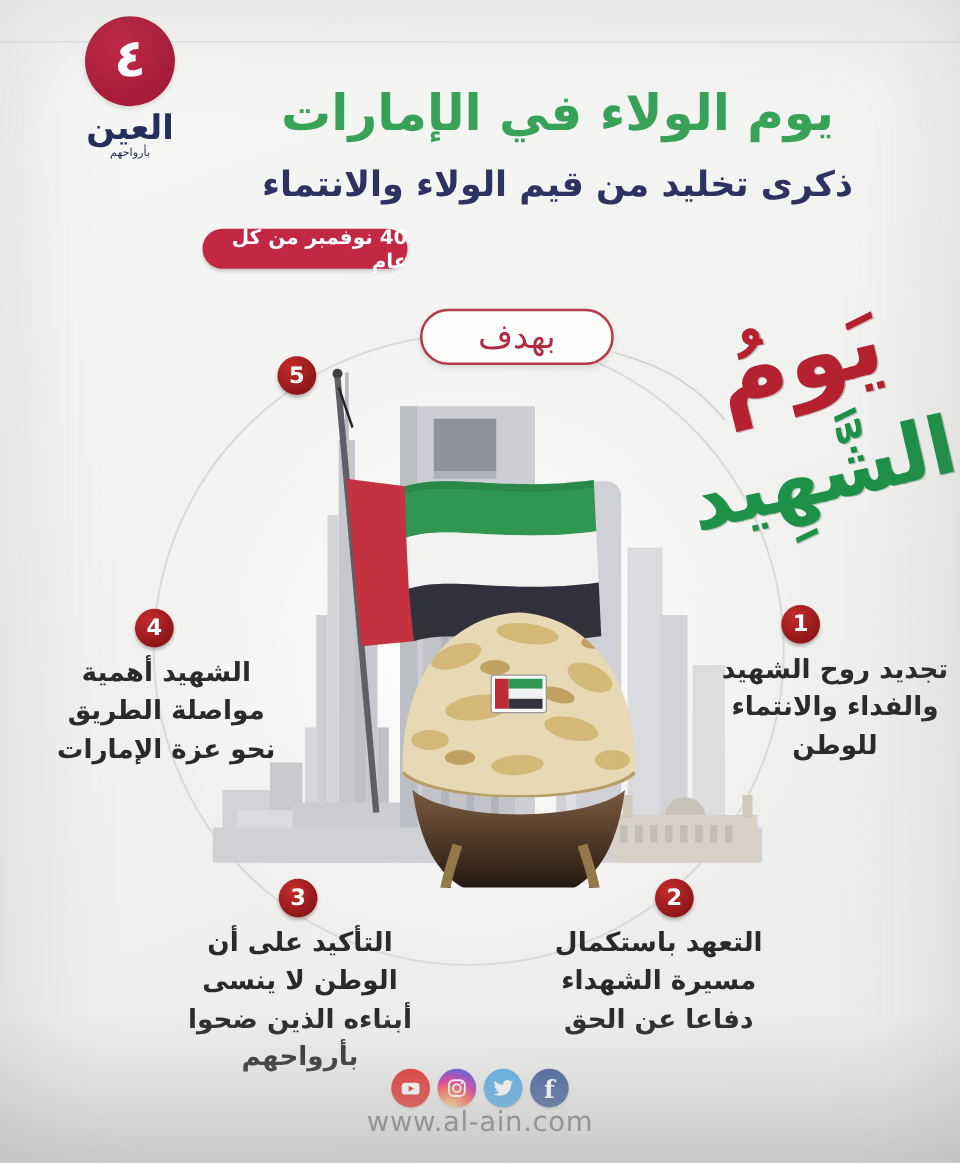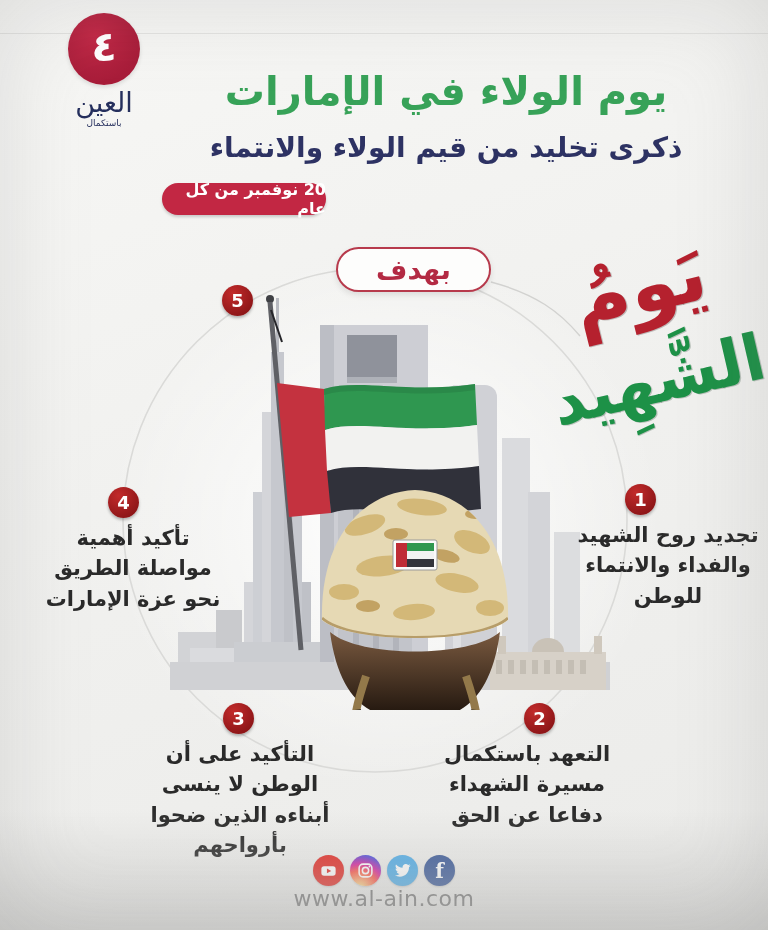--- a/index.html
+++ b/index.html
@@ -15,35 +15,35 @@
     background:linear-gradient(rgba(205,205,203,0), rgba(193,193,191,.6));}
   .topline{position:absolute; left:0; top:33px; width:768px; height:1px; background:#e3e3e1;}
 
   
   .logo{position:absolute; left:64px; top:10px; width:80px; text-align:center; cursor:pointer;}
   .logo-circle{width:72px; height:72px; margin:3px auto 0; border-radius:50%;
     background:radial-gradient(circle at 38% 32%, #c22745, #a81c39 70%);
     display:flex; align-items:center; justify-content:center;
     box-shadow:0 2px 4px rgba(0,0,0,.12);}
   .logo-glyph{color:#fff; font-size:42px; font-weight:bold; line-height:1; transform:translateY(-2px);}
-  .logo-brand{color:#252f5d; font-weight:normal; font-size:27px; line-height:1; margin-top:4px;}
+  .logo-brand{color:#252f5d; font-weight:bold; font-size:27px; line-height:1; margin-top:4px;}
   .logo-sub{color:#252f5d; font-size:9px; letter-spacing:.5px; margin-top:2px;}
 
   
   .title{position:absolute; right:22px; top:68px; width:600px; text-align:center;
     direction:rtl; color:#37a258; font-size:40px; font-weight:bold; letter-spacing:-1px;}
   .subtitle{position:absolute; right:22px; top:131px; width:600px; text-align:center;
     direction:rtl; color:#2d3263; font-size:28px; font-weight:bold;}
   .date-pill{position:absolute; left:162px; top:183px; width:164px; height:32px;
     background:#c22743; border-radius:17px; color:#fff; font-size:16px; font-weight:bold;
     display:flex; align-items:center; justify-content:center; direction:rtl;
     box-shadow:0 2px 3px rgba(0,0,0,.18);}
   .goal-pill{position:absolute; left:336px; top:247px; width:155px; height:45px;
     background:#fdfdfc; border:2.5px solid #b73a4c; border-radius:23px;
-    color:#b32a43; font-size:27px; font-weight:bold;
+    color:#b32a43; font-size:27px; font-weight:normal;
     display:flex; align-items:center; justify-content:center; direction:rtl;
     box-shadow:0 3px 6px rgba(0,0,0,.10);}
 
   
   .decor{position:absolute; inset:0; pointer-events:none;}
   .glow{position:absolute; left:95px; top:240px; width:580px; height:540px; pointer-events:none;
     background:radial-gradient(ellipse at 50% 52%, rgba(255,255,255,.95) 0%, rgba(255,255,255,0) 68%);}
 
   
   .calli{position:absolute; right:0; top:252px; width:240px; height:225px; pointer-events:none;}
@@ -94,26 +94,26 @@
   <svg class="decor" width="768" height="930" viewBox="0 0 768 930">
     <circle cx="375" cy="520" r="252" fill="none" stroke="#dadad8" stroke-width="1.6"></circle>
     <path d="M491,282 C536,294 560,312 580,336" fill="none" stroke="#d2d2d0" stroke-width="1.4"></path>
   </svg>
 
   <div class="logo">
     <div class="logo-circle">
       <span class="logo-glyph">٤</span>
     </div>
     <div class="logo-brand">العين</div>
-    <div class="logo-sub">باستكمال</div>
+    <div class="logo-sub">بأرواحهم</div>
   </div>
 
   <div class="title">يوم الولاء في الإمارات</div>
   <div class="subtitle">ذكرى تخليد من قيم الولاء والانتماء</div>
-  <div class="date-pill">20 نوفمبر من كل عام</div>
+  <div class="date-pill">40 نوفمبر من كل عام</div>
   <div class="goal-pill">بهدف</div>
 
   <svg class="scene" viewBox="0 0 440 430">
     <defs>
       <linearGradient id="intG" x1="0" y1="0" x2="0" y2="1">
         <stop offset="0" stop-color="#7a5a40"></stop>
           <stop offset="1" stop-color="#1c120b"></stop>
       </linearGradient>
       <clipPath id="domeClip">
         <path d="M152,340 C150,255 195,212 245,210 C295,212 340,255 338,340 C310,364 180,364 152,340 Z"></path>
@@ -220,21 +220,21 @@
   <div class="pnum n1">1</div>
   <div class="ptext t1">تجديد روح الشهيد والفداء والانتماء للوطن</div>
 
   <div class="pnum n2">2</div>
   <div class="ptext t2">التعهد باستكمال مسيرة الشهداء دفاعا عن الحق</div>
 
   <div class="pnum n3">3</div>
   <div class="ptext t3">التأكيد على أن الوطن لا ينسى أبناءه الذين ضحوا بأرواحهم</div>
 
   <div class="pnum n4">4</div>
-  <div class="ptext t4">تأكيد أهمية مواصلة الطريق نحو عزة الإمارات</div>
+  <div class="ptext t4">الشهيد أهمية مواصلة الطريق نحو عزة الإمارات</div>
 
   <div class="pnum n5">5</div>
 
   <div class="social">
     <div class="sicon yt">
       <svg width="19" height="19" viewBox="0 0 24 24">
         <rect x="3" y="6.5" width="18" height="12" rx="3.4" fill="#fff"></rect>
         <polygon points="10,9.5 10,15.5 15.5,12.5" fill="#e32c26"></polygon>
       </svg>
     </div>

